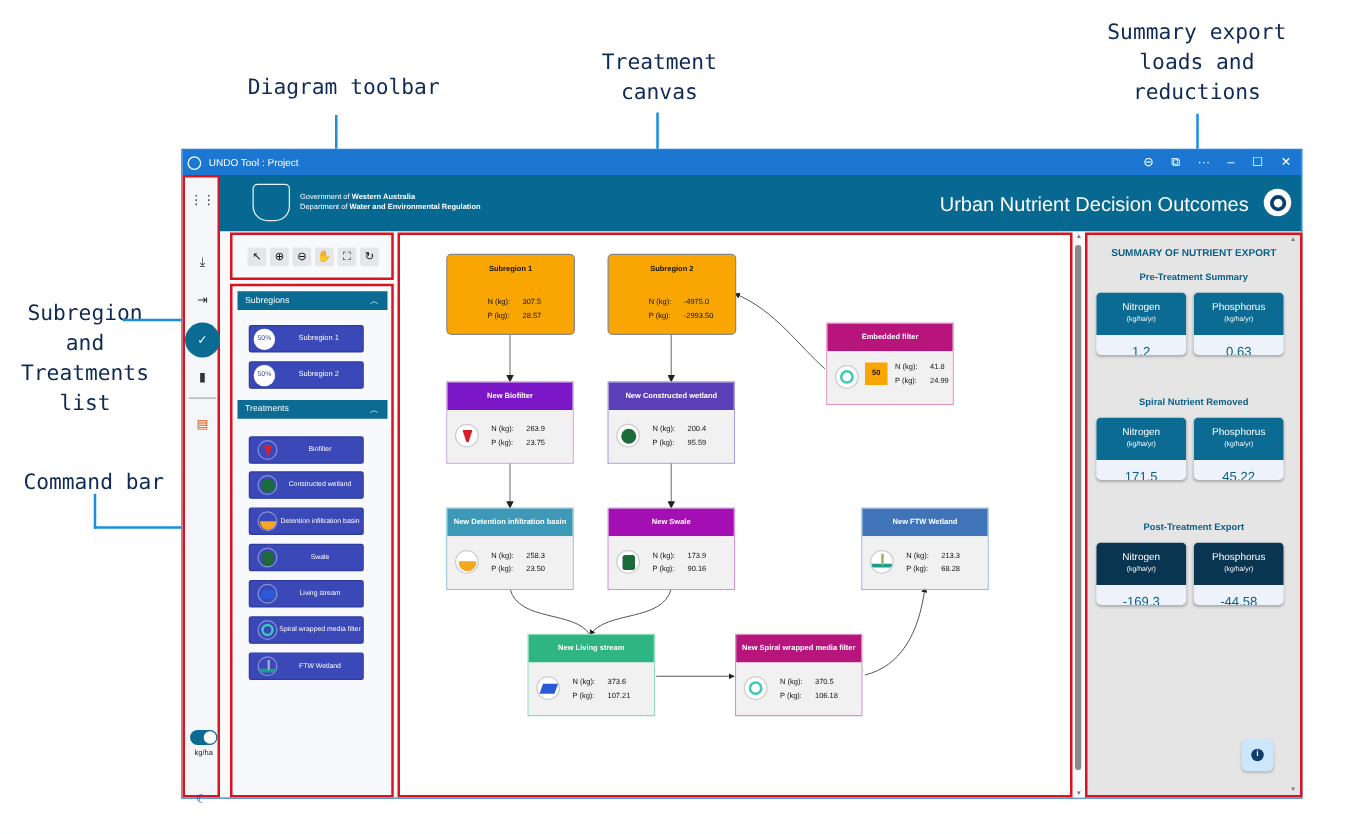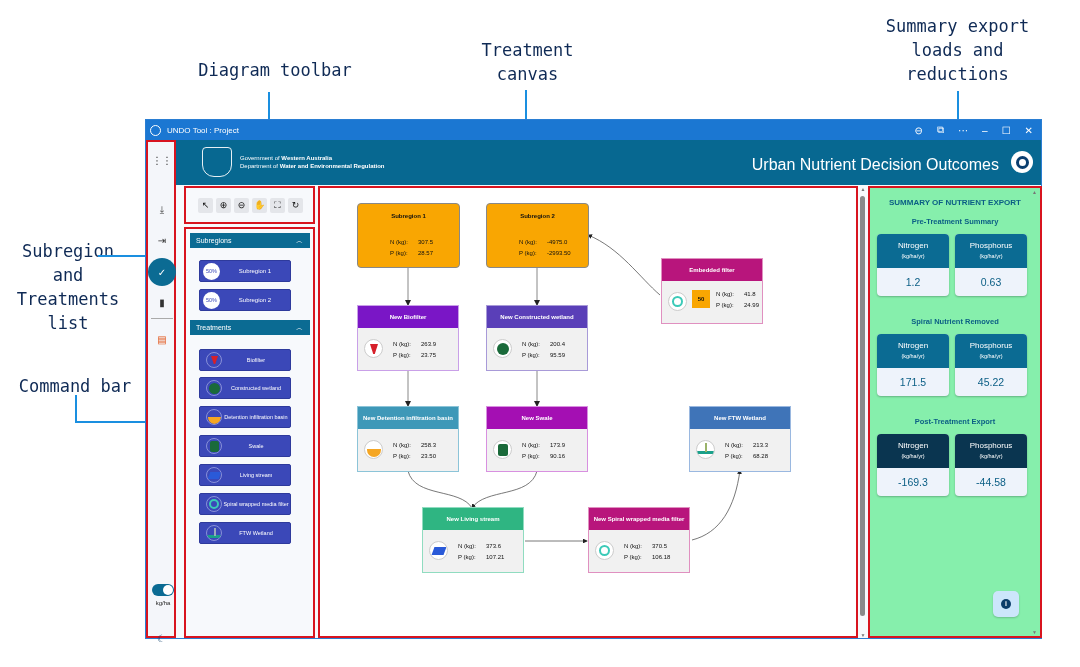--- a/index.html
+++ b/index.html
@@ -45,24 +45,24 @@
 .node .nic{position:absolute;left:6px;top:11px;width:19px;height:19px;border-radius:50%;background:#fff;border:1px solid #ccc;overflow:hidden}
 .node .vals{position:absolute;left:35px;top:11px;line-height:11px}
 .node .vals span{display:inline-block;width:28px}
 .sub{position:absolute;width:103px;height:65px;background:#f9a602;border:1px solid #888;border-radius:4px;font-size:6px;color:#111}
 .sub .t{text-align:center;font-weight:bold;margin-top:9px}
 .sub .v{position:absolute;left:32px;top:33px;line-height:11px}
 .sub .v span{display:inline-block;width:28px}
 .scroll{position:absolute;left:713px;top:66px;width:8px;height:452px;background:#f7f9fc}
 .scroll .thumb{position:absolute;left:1px;top:10px;width:5px;height:420px;background:#8a8a8a;border-radius:3px}
 .scroll .up,.scroll .dn{position:absolute;left:0;width:8px;font-size:5px;color:#777;text-align:center}
-.summary{position:absolute;left:722px;top:66px;width:174px;height:452px;border:2px solid #d8141f;background:#86efac}
+.summary{position:absolute;left:722px;top:66px;width:174px;height:452px;border:2px solid #d8141f;background:#e5e5e5}
 .sumtitle{position:absolute;left:0;width:100%;text-align:center;font-size:8px;font-weight:bold;color:#0b5e85}
 .sec{position:absolute;left:0;width:100%;text-align:center;font-size:7.5px;font-weight:bold;color:#0b5e85}
-.card{position:absolute;width:72px;height:62px;border-radius:4px;overflow:hidden;box-shadow:0 1px 2px rgba(0,0,0,.25);background:#eef3fb}
+.card{position:absolute;width:72px;height:50px;border-radius:4px;overflow:hidden;box-shadow:0 1px 2px rgba(0,0,0,.25);background:#eef3fb}
 .card .ch{height:34px;color:#fff;text-align:center;padding-top:6px;font-size:8px;line-height:11px}
 .card .ch small{font-size:5.5px;display:block}
 .card .cv{text-align:center;font-size:10.5px;color:#0b5e85;margin-top:8px}
 .infofab{position:absolute;left:847px;top:471px;width:26px;height:26px;background:#cce6fb;border-radius:5px;display:flex;align-items:center;justify-content:center;box-shadow:0 1px 2px rgba(0,0,0,.2)}
 .infofab span{width:10px;height:10px;border-radius:50%;background:#0b3e6a;color:#fff;font-size:7px;text-align:center;line-height:10px;font-weight:bold}
 .sumscroll{position:absolute;right:3px;font-size:5px;color:#777}
 </style>
 </head>
 <body>
 

